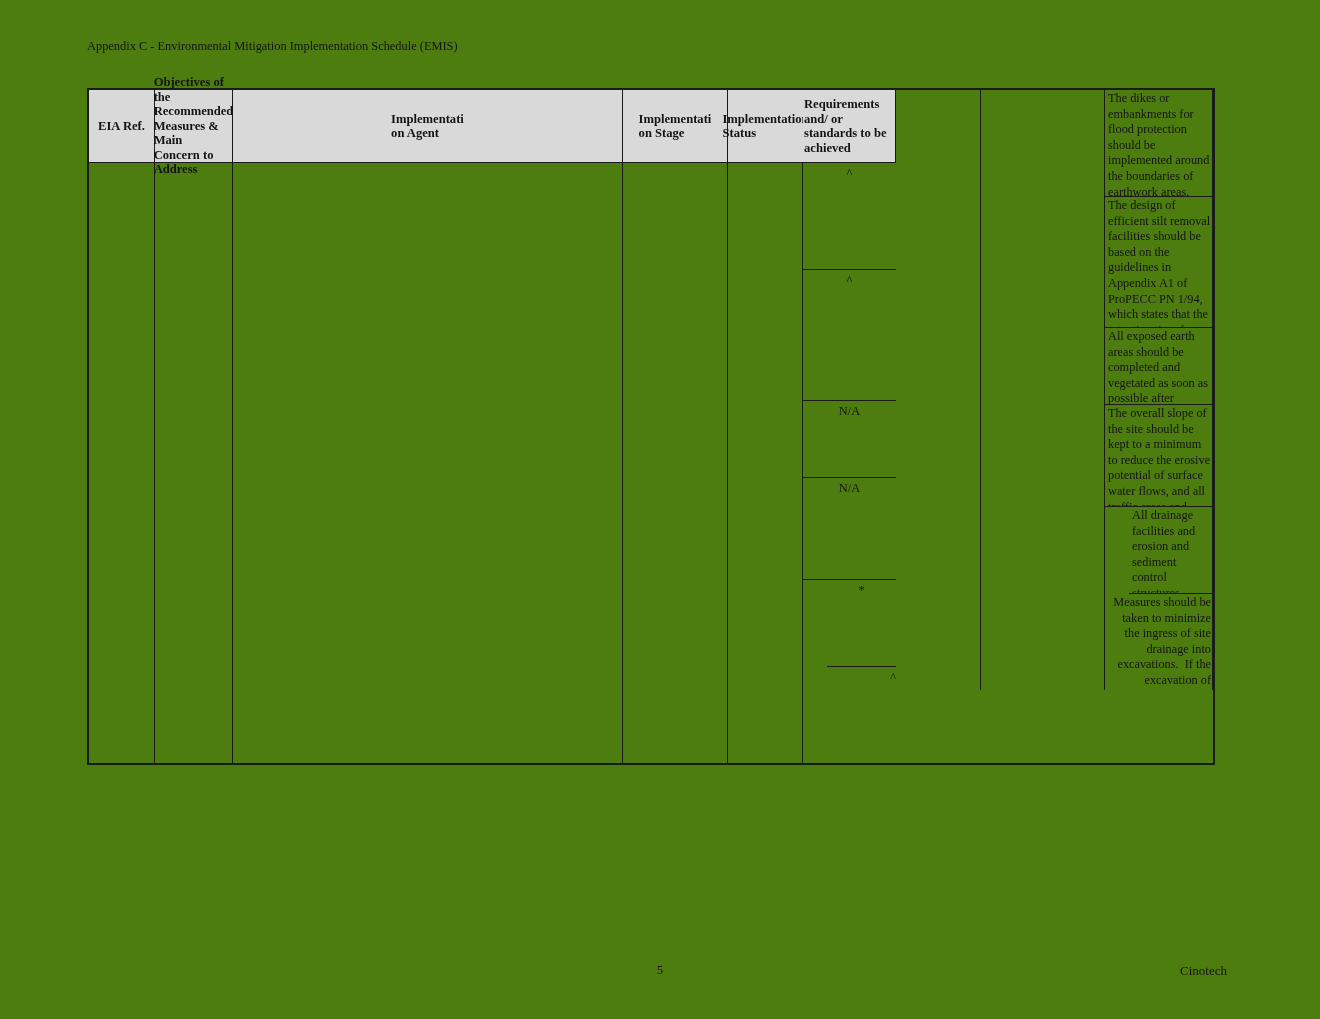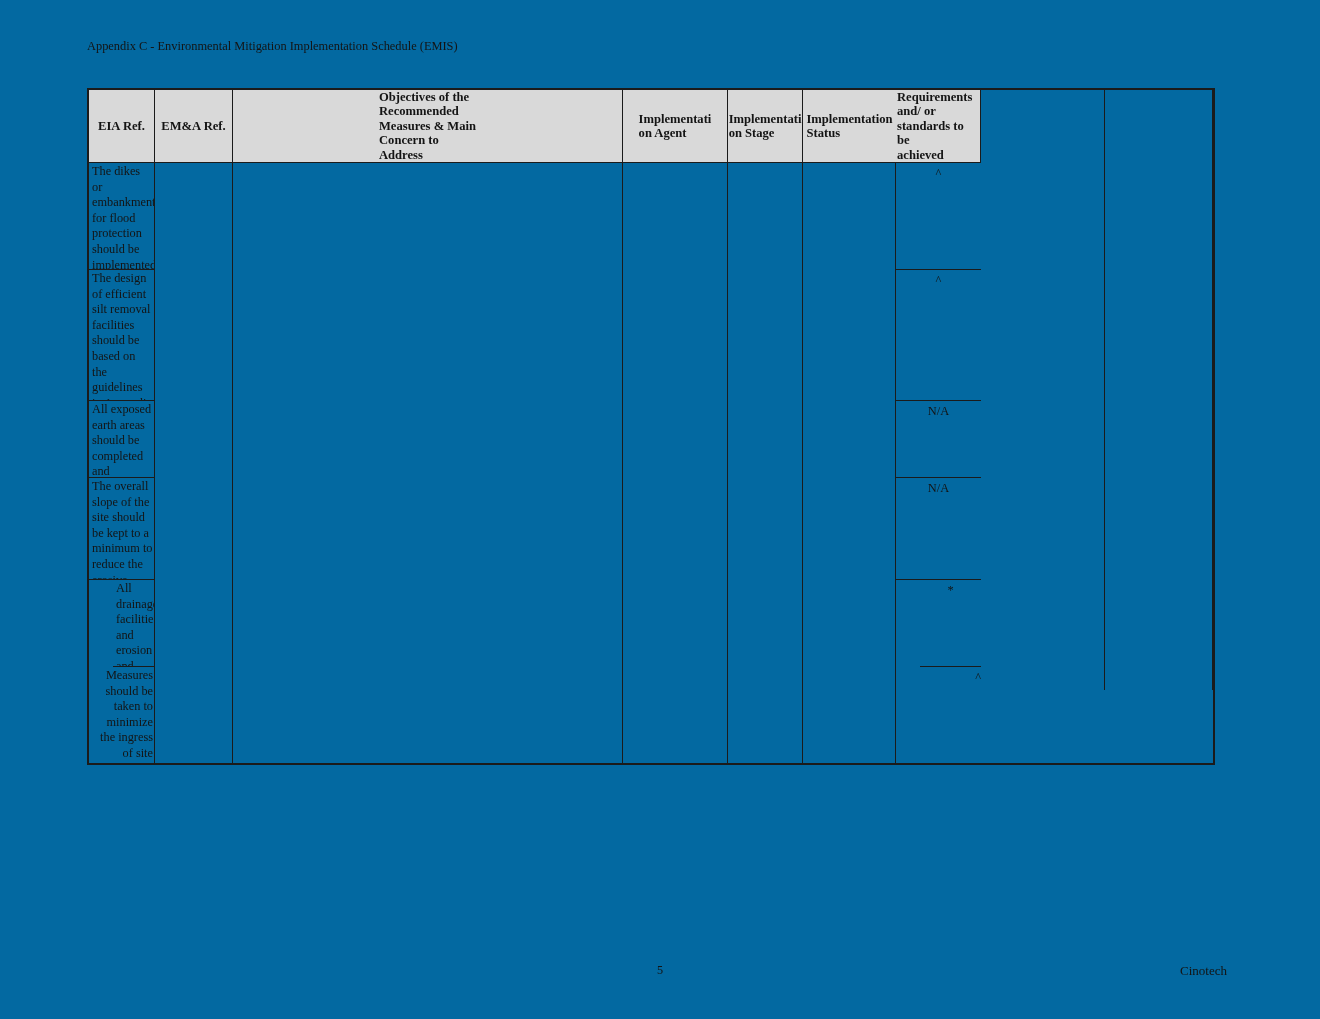--- a/index.html
+++ b/index.html
@@ -6,21 +6,21 @@
     --border-color:#1b1b1b;
     --header-bg:#d9d9d9;
     --ink:#141414;
   }
   *{ margin:0; padding:0; box-sizing:border-box; }
   html,body{ background:#ffffff; }
   .page{
     position:relative;
     width:1320px;
     height:1019px;
-    background:#0369a1;
+    background:#4d7c0f;
     font-family:"Liberation Serif","DejaVu Serif",serif;
     color:var(--ink);
     overflow:hidden;
   }
   .doc-title{
     position:absolute;
     left:87px;
     top:39px;
     font-size:12.4px;
     line-height:14px;
@@ -99,21 +99,20 @@
 </head>
 <body>
 
 <div class="page">
 
   <div class="doc-title">Appendix C - Environmental Mitigation Implementation Schedule (EMIS)</div>
 
   <div class="emis-table">
 
     <div class="th">EIA Ref.</div>
-    <div class="th">EM&amp;A Ref.</div>
     <div class="th">Objectives of the
 Recommended
 Measures &amp; Main
 Concern to
 Address</div>
     <div class="th">Implementati
 on Agent</div>
     <div class="th">Implementati
 on Stage</div>
     <div class="th last">Implementation

